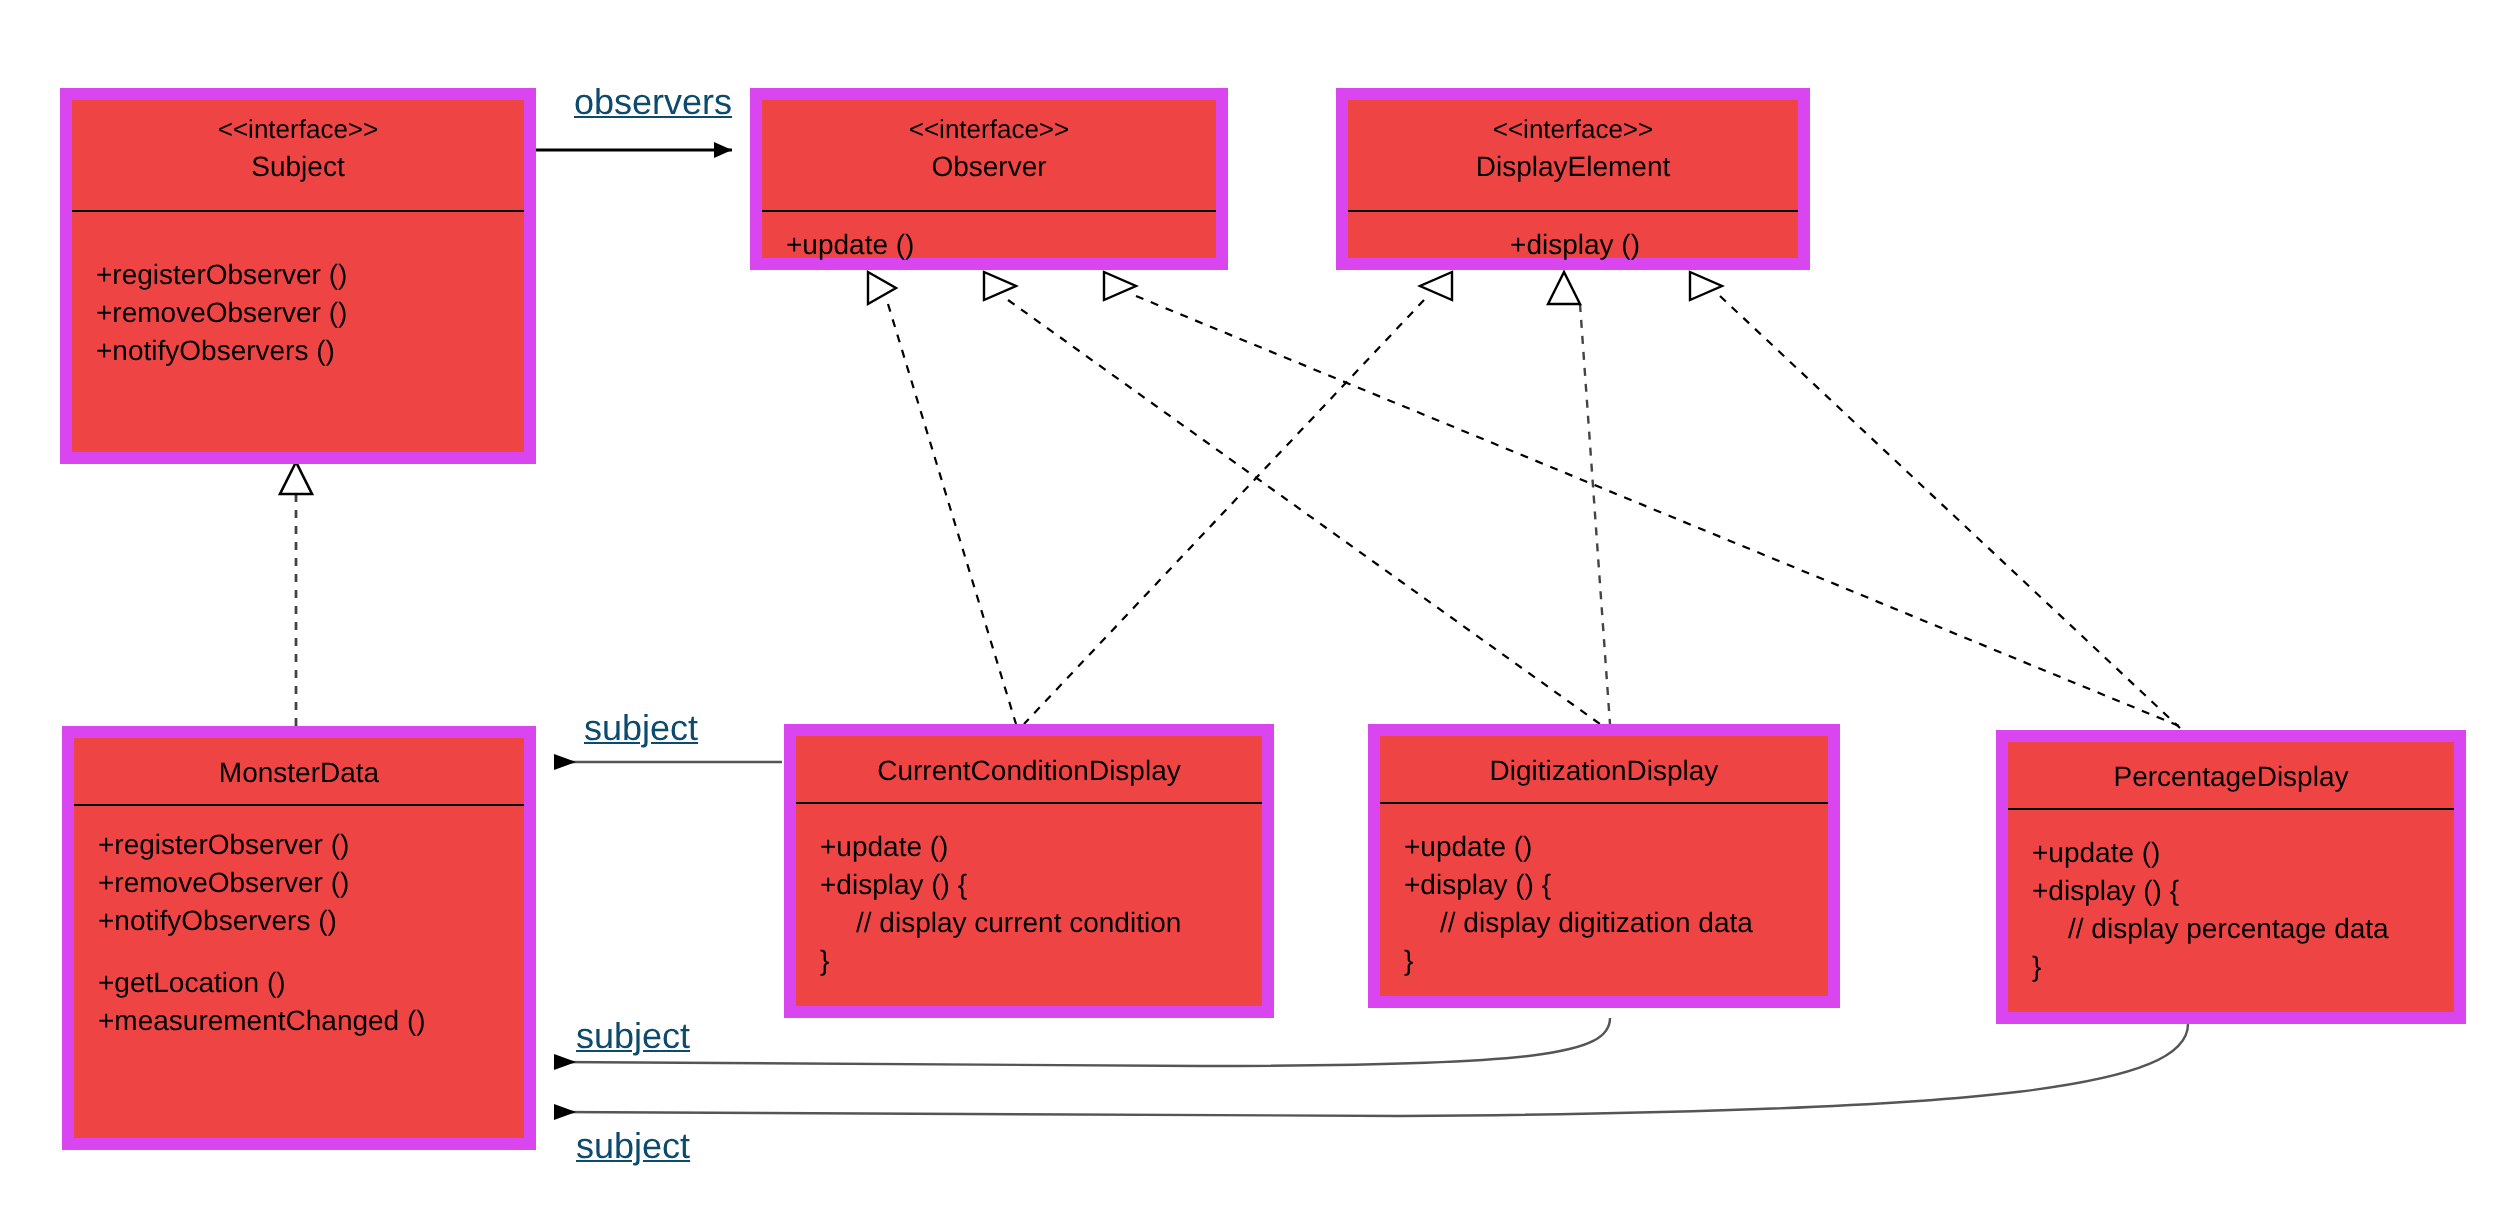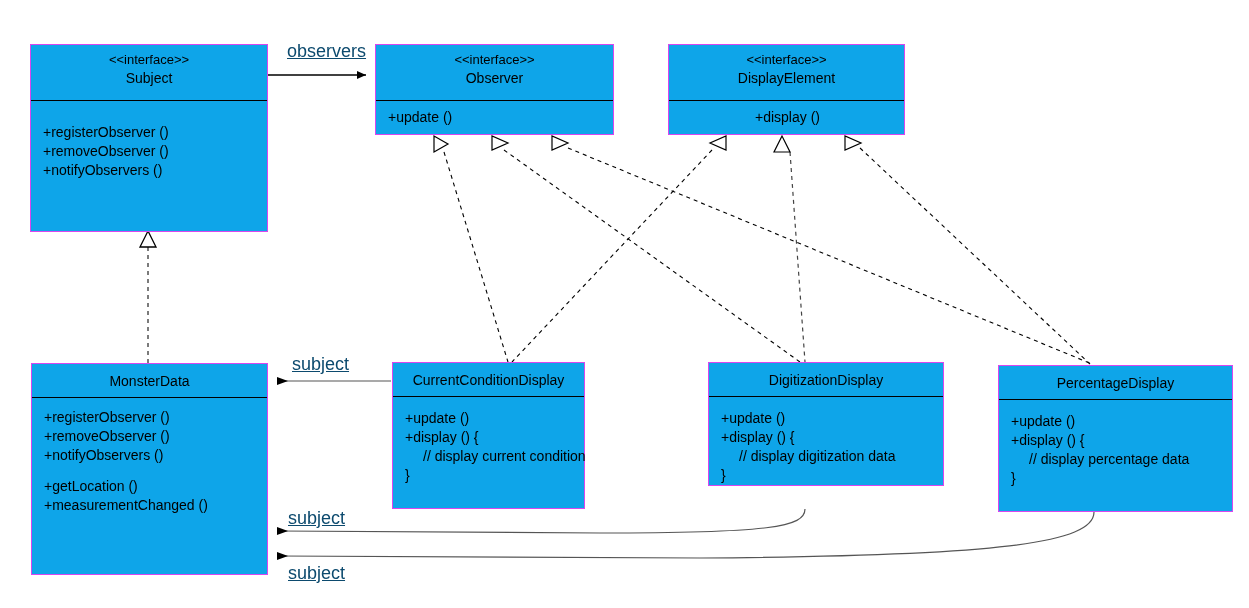--- a/index.html
+++ b/index.html
@@ -19,22 +19,22 @@
     position: absolute;
     left: 0;
     top: 0;
     width: 1249px;
     height: 608px;
     pointer-events: none;
   }
   .uml-class {
     position: absolute;
     box-sizing: border-box;
-    border: 1px solid #d946ef;
-    background: #0ea5e9;
+    border: 6px solid #d946ef;
+    background: #ef4444;
   }
   .uml-header {
     box-sizing: border-box;
     text-align: center;
     padding-top: 6px;
     padding-bottom: 6px;
     font-size: 13.5px;
     color: #000000;
     line-height: 18px;
   }
@@ -179,33 +179,33 @@
     <div class="uml-body" style="padding-top:10px;">
       <div class="uml-member">+registerObserver ()</div>
       <div class="uml-member">+removeObserver ()</div>
       <div class="uml-member">+notifyObservers ()</div>
       <div class="uml-member spacer"></div>
       <div class="uml-member">+getLocation ()</div>
       <div class="uml-member">+measurementChanged ()</div>
     </div>
   </div>
 
-  <div class="uml-class" style="left:392px; top:362px; width:193px; height:147px;">
+  <div class="uml-class" style="left:392px; top:362px; width:245px; height:147px;">
     <div class="uml-header has-divider" style="height:34px; padding-top:8px;">
       <span class="uml-name">CurrentConditionDisplay</span>
     </div>
     <div class="uml-body" style="padding-top:12px;">
       <div class="uml-member">+update ()</div>
       <div class="uml-member">+display () {</div>
       <div class="uml-member indent">// display current condition</div>
       <div class="uml-member">}</div>
     </div>
   </div>
 
-  <div class="uml-class" style="left:684px; top:362px; width:236px; height:124px;margin-left:24px;">
+  <div class="uml-class" style="left:684px; top:362px; width:236px; height:142px;">
     <div class="uml-header has-divider" style="height:34px; padding-top:8px;">
       <span class="uml-name">DigitizationDisplay</span>
     </div>
     <div class="uml-body" style="padding-top:12px;">
       <div class="uml-member">+update ()</div>
       <div class="uml-member">+display () {</div>
       <div class="uml-member indent">// display digitization data</div>
       <div class="uml-member">}</div>
     </div>
   </div>

